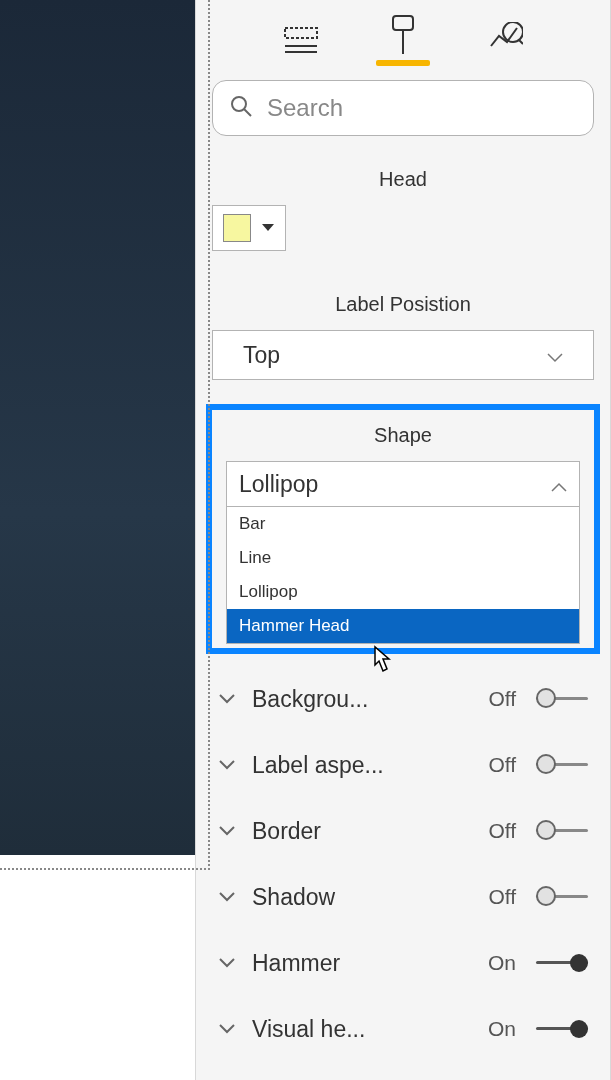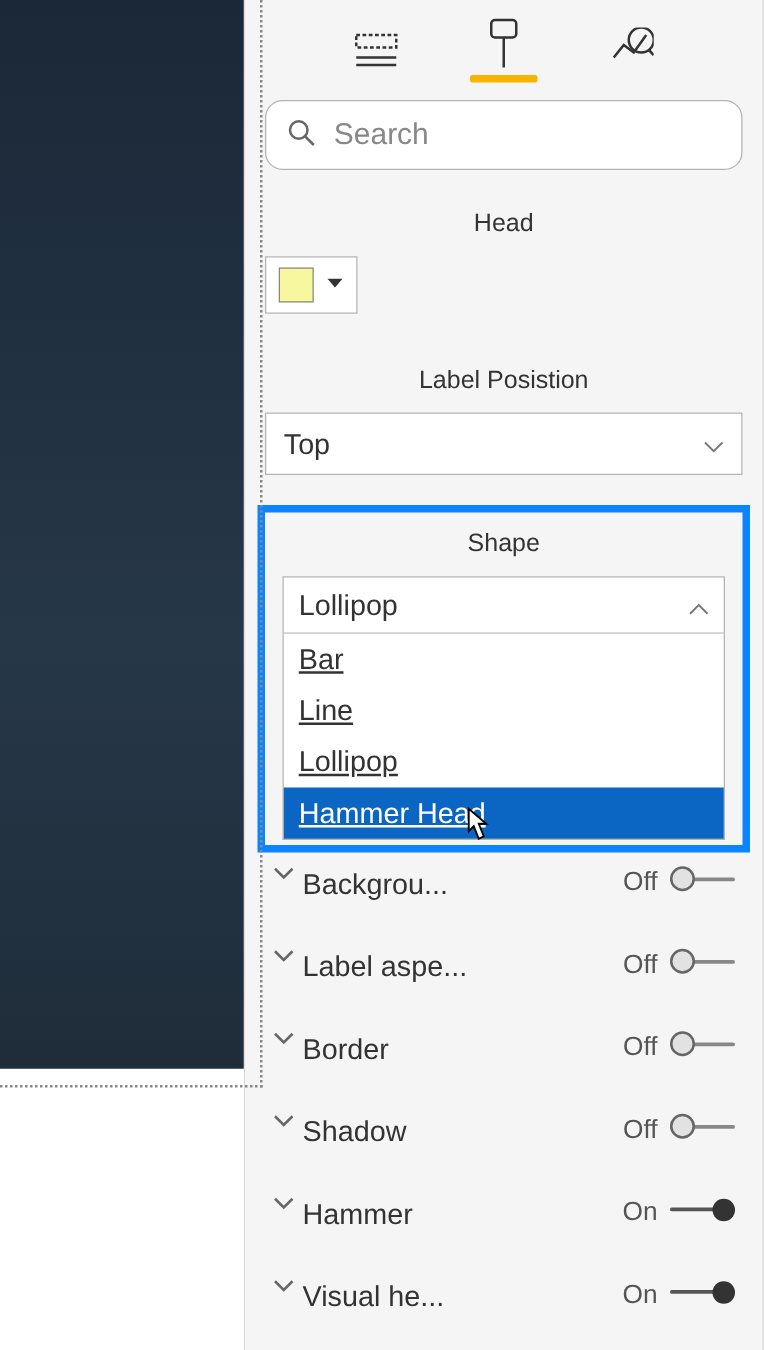--- a/index.html
+++ b/index.html
@@ -27,32 +27,32 @@
   .search-wrap input { border: none; outline: none; flex: 1; font-size: 24px; color: #333; background: transparent; }
   .search-wrap input::placeholder { color: #888; }
 
   .section-label { font-size: 20px; color: #333; margin-bottom: 14px; text-align: center; }
 
   .color-combo { display: inline-flex; align-items: center; border: 1.5px solid #b3b3b3; background: #fff;
                  padding: 8px 10px; gap: 10px; margin-bottom: 42px; }
   .color-swatch { width: 28px; height: 28px; border: 1.5px solid #888; }
 
   .dropdown { width: 100%; border: 1.5px solid #b3b3b3; background: #fff; height: 50px;
-              display: flex; align-items: center; justify-content: space-between; padding: 0 14px;
+              display: flex; align-items: center; justify-content: space-between; padding: 0 30px;
               font-size: 23px; color: #333; margin-bottom: 30px; }
 
   .highlight-box { border: 6px solid #0a84ff; padding: 14px 14px 4px 14px; margin: -6px -6px 12px -6px; background: #f5f5f5; }
   .shape-dd { width: 100%; border: 1.5px solid #b3b3b3; background: #fff; height: 46px;
               display: flex; align-items: center; justify-content: space-between; padding: 0 12px;
               font-size: 23px; color: #333; }
   .dd-list { border: 1.5px solid #b3b3b3; border-top: none; background: #fff; }
-  .dd-item { padding: 7px 12px; font-size: 23px; color: #333; cursor: pointer; text-decoration: underline; }
+  .dd-item { padding: 7px 12px; font-size: 17px; color: #333; cursor: pointer; }
   .dd-item.hover { background: #0a66c2; color: #fff; }
 
-  .prop-row { display: flex; height: 66px; padding-right: 6px; }
+  .prop-row { display: flex; align-items: center; height: 66px; padding-right: 6px; gap: 10px; }
   .prop-caret { width: 30px; display: flex; justify-content: center; color: #666; }
   .prop-label { flex: 1; font-size: 23px; color: #333; white-space: nowrap; overflow: hidden; text-overflow: ellipsis; }
   .prop-state { font-size: 21px; color: #555; margin-right: 10px; width: 40px; text-align: right; }
   .toggle { width: 50px; height: 18px; position: relative; }
   .toggle-track { position: absolute; top: 7px; left: 0; width: 50px; height: 3px; background: #777; border-radius: 2px; }
   .toggle-knob { position: absolute; top: 1px; width: 16px; height: 16px; border-radius: 50%; background: #555; }
   .toggle.off .toggle-knob { left: 0; background: #888; border: 2px solid #666; top: -1px; width: 16px; height: 16px; box-sizing: content-box;}
   .toggle.off .toggle-knob { background:#fff; }
   .toggle.off .toggle-knob { background:#ccc; border:2px solid #555; }
   .toggle.off .toggle-knob { left:0; }

